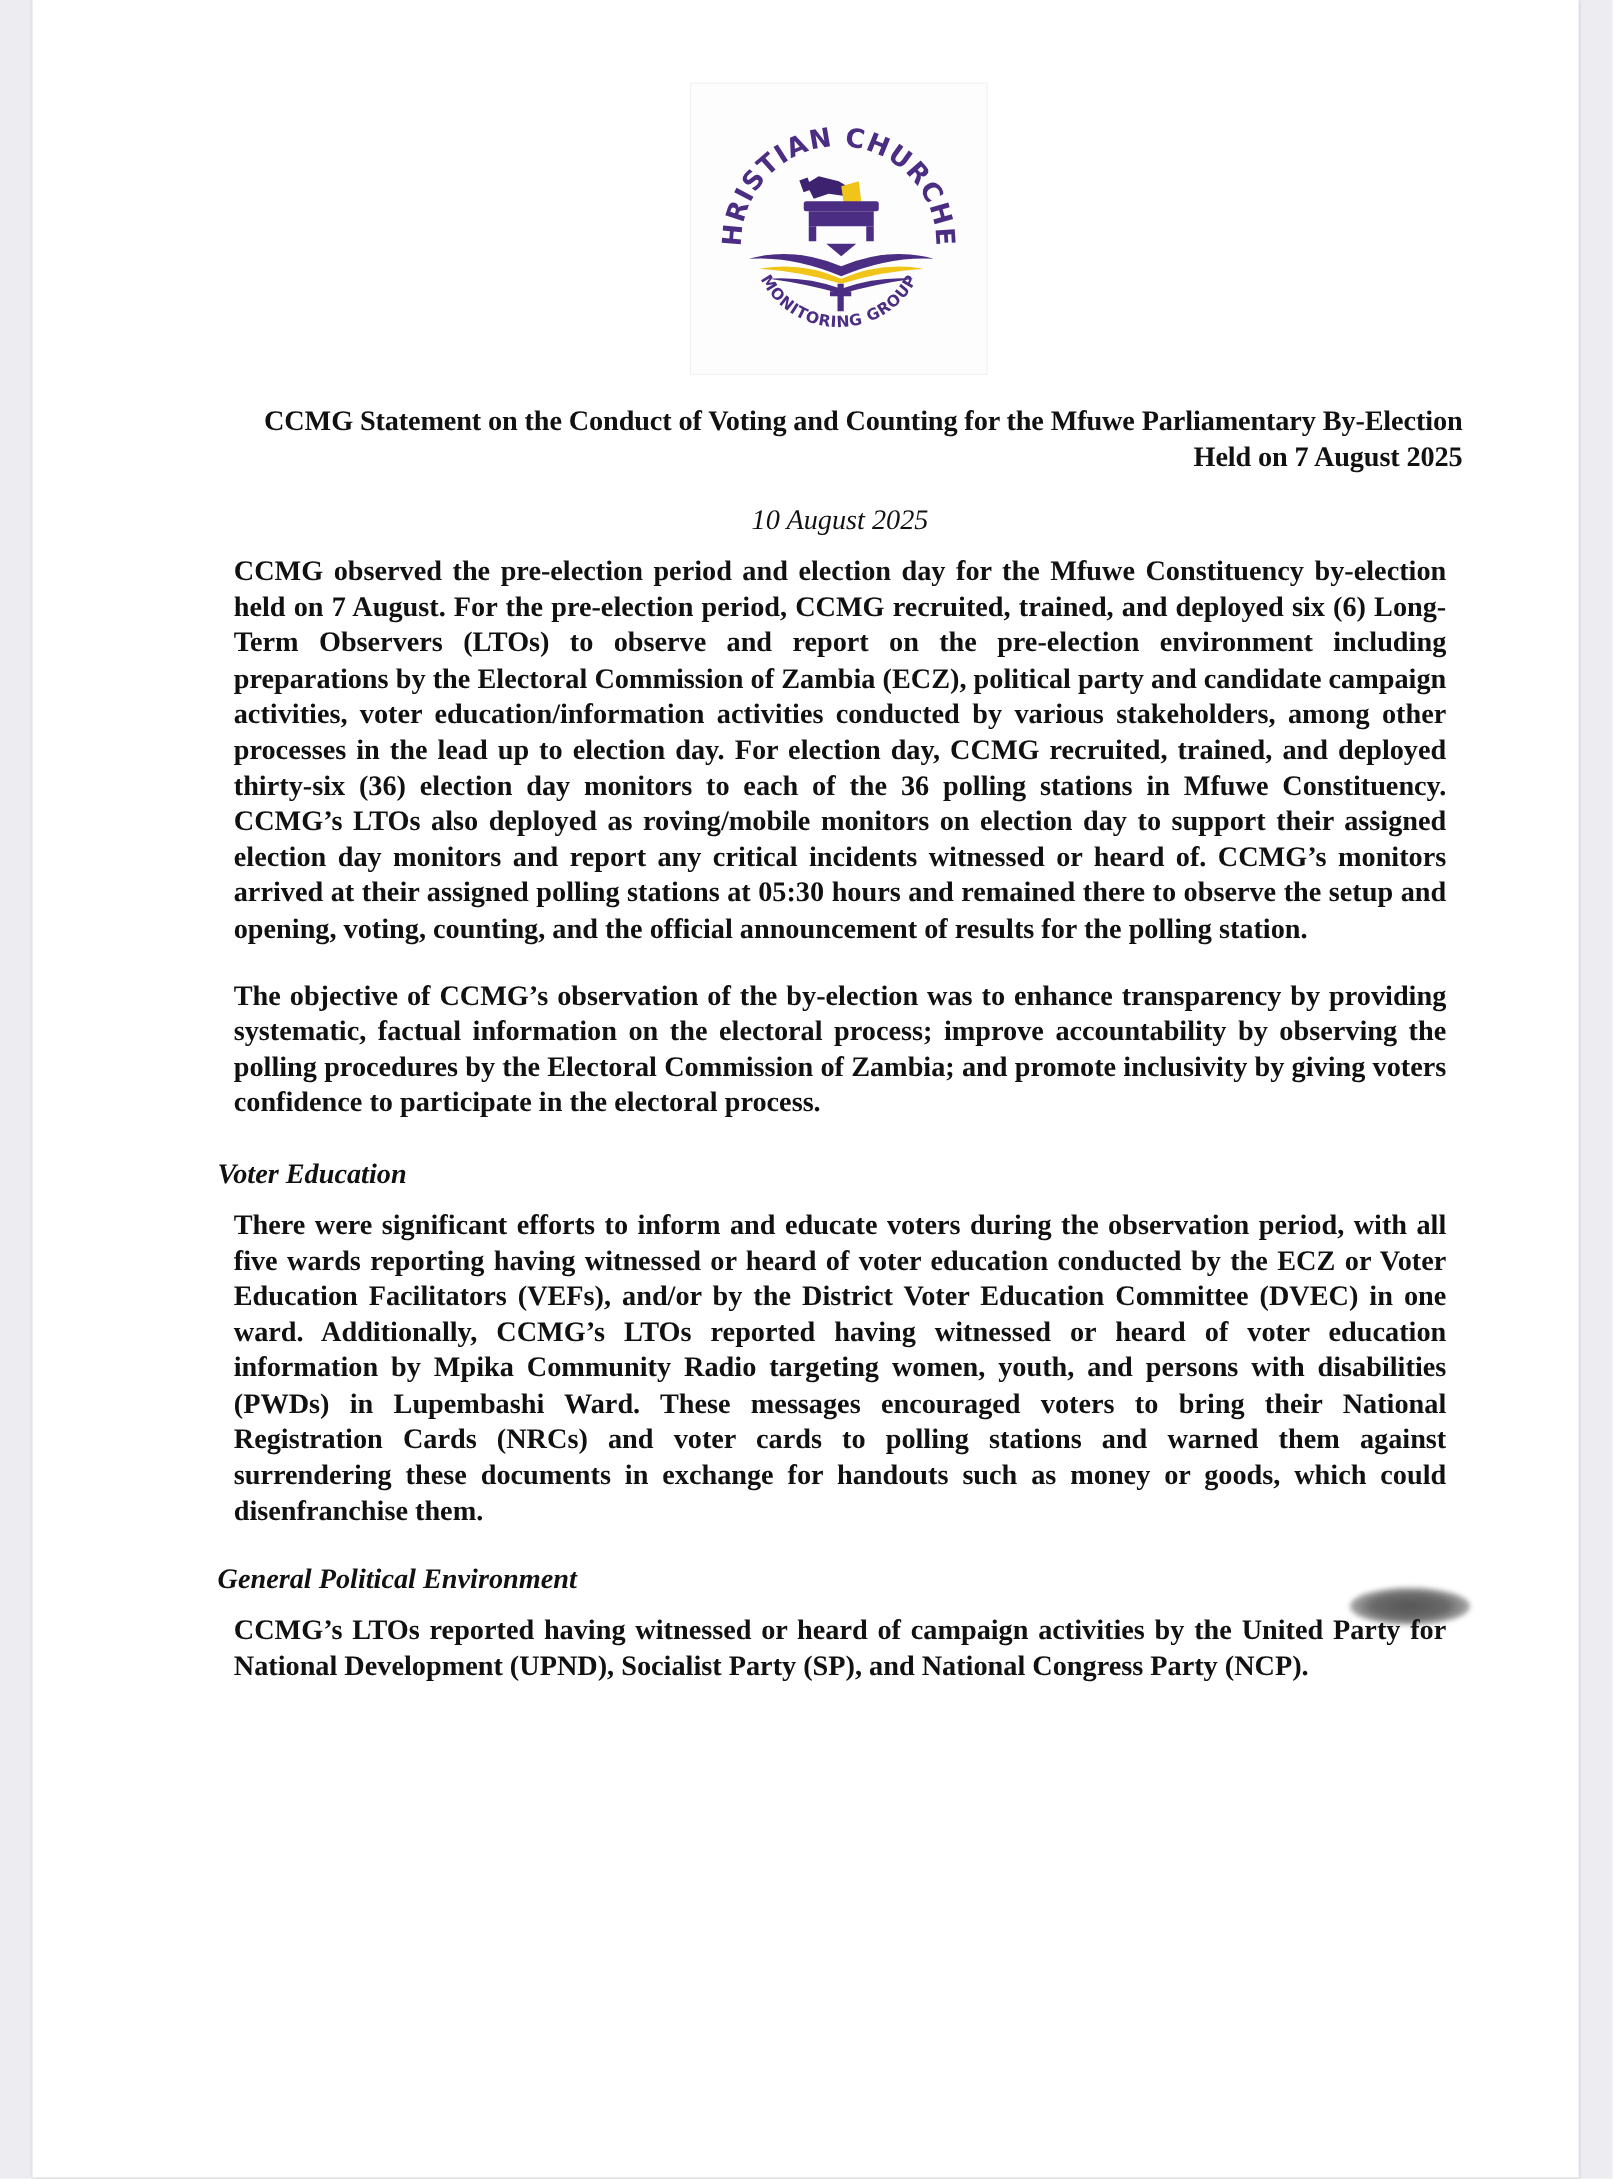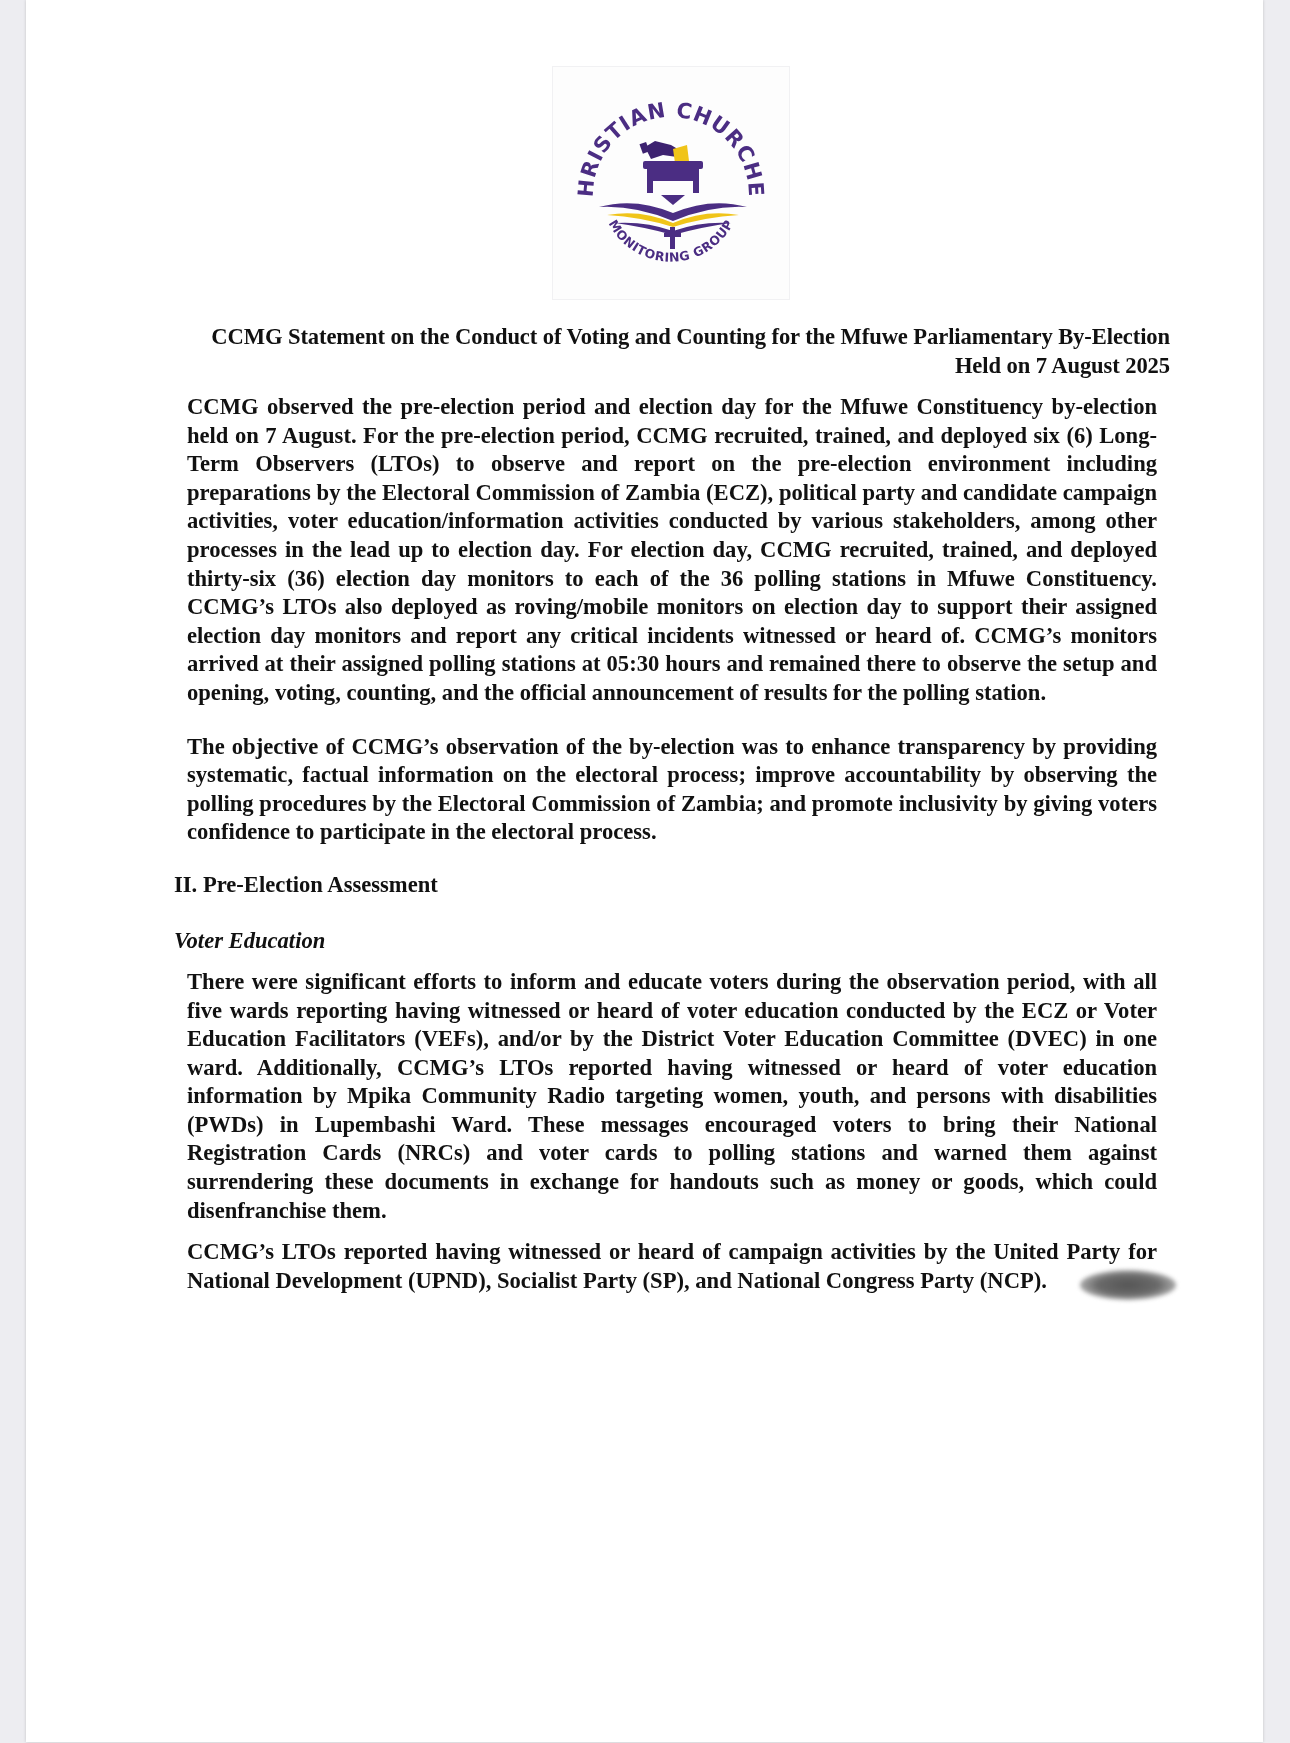--- a/index.html
+++ b/index.html
@@ -90,24 +90,25 @@
       <rect x="117" y="160" width="5" height="22" fill="#4b2d83"></rect>
       <rect x="111" y="166" width="17" height="4" fill="#4b2d83"></rect>
     </svg>
   </div>
 
   <div class="smudge"></div>
 </div>
 
 <div class="content">
   <h1 class="title">CCMG Statement on the Conduct of Voting and Counting for the Mfuwe Parliamentary By-Election Held on 7 August 2025</h1>
+  <div class="date">10 August 2025</div>
 
   <p>CCMG observed the pre-election period and election day for the Mfuwe Constituency by-election held on 7 August. For the pre-election period, CCMG recruited, trained, and deployed six (6) Long-Term Observers (LTOs) to observe and report on the pre-election environment including preparations by the Electoral Commission of Zambia (ECZ), political party and candidate campaign activities, voter education/information activities conducted by various stakeholders, among other processes in the lead up to election day. For election day, CCMG recruited, trained, and deployed thirty-six (36) election day monitors to each of the 36 polling stations in Mfuwe Constituency. CCMG’s LTOs also deployed as roving/mobile monitors on election day to support their assigned election day monitors and report any critical incidents witnessed or heard of. CCMG’s monitors arrived at their assigned polling stations at 05:30 hours and remained there to observe the setup and opening, voting, counting, and the official announcement of results for the polling station.</p>
 
   <p class="p2"><span>The objective of CCMG’s observation of the by-election was to </span><b>enhance transparency</b><span> by providing systematic, factual information on the electoral process; </span><b>improve accountability</b><span> by observing the polling procedures by the Electoral Commission of Zambia; and </span><b>promote inclusivity</b><span> by giving voters confidence to participate in the electoral process.</span></p>
 
-  <h2 class="h-pre">II. Pre-Election Assessment</h2>
 
   <h3 class="h-voter">Voter Education</h3>
   <p>There were significant efforts to inform and educate voters during the observation period, with all five wards reporting having witnessed or heard of voter education conducted by the ECZ or Voter Education Facilitators (VEFs), and/or by the District Voter Education Committee (DVEC) in one ward. Additionally, CCMG’s LTOs reported having witnessed or heard of voter education information by Mpika Community Radio targeting women, youth, and persons with disabilities (PWDs) in Lupembashi Ward. These messages encouraged voters to bring their National Registration Cards (NRCs) and voter cards to polling stations and warned them against surrendering these documents in exchange for handouts such as money or goods, which could disenfranchise them.</p>
 
+  <h3 class="h-gpe">General Political Environment</h3>
   <p>CCMG’s LTOs reported having witnessed or heard of campaign activities by the United Party for National Development (UPND), Socialist Party (SP), and National Congress Party (NCP).</p>
 </div>
 
 </body></html>

